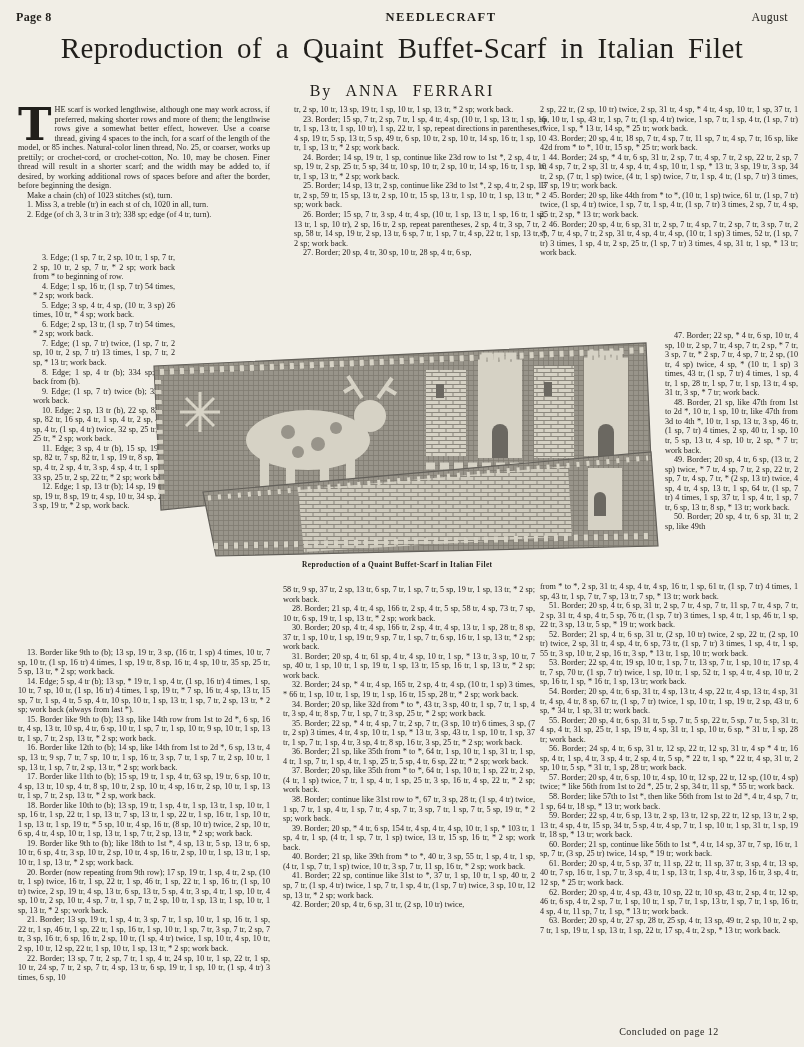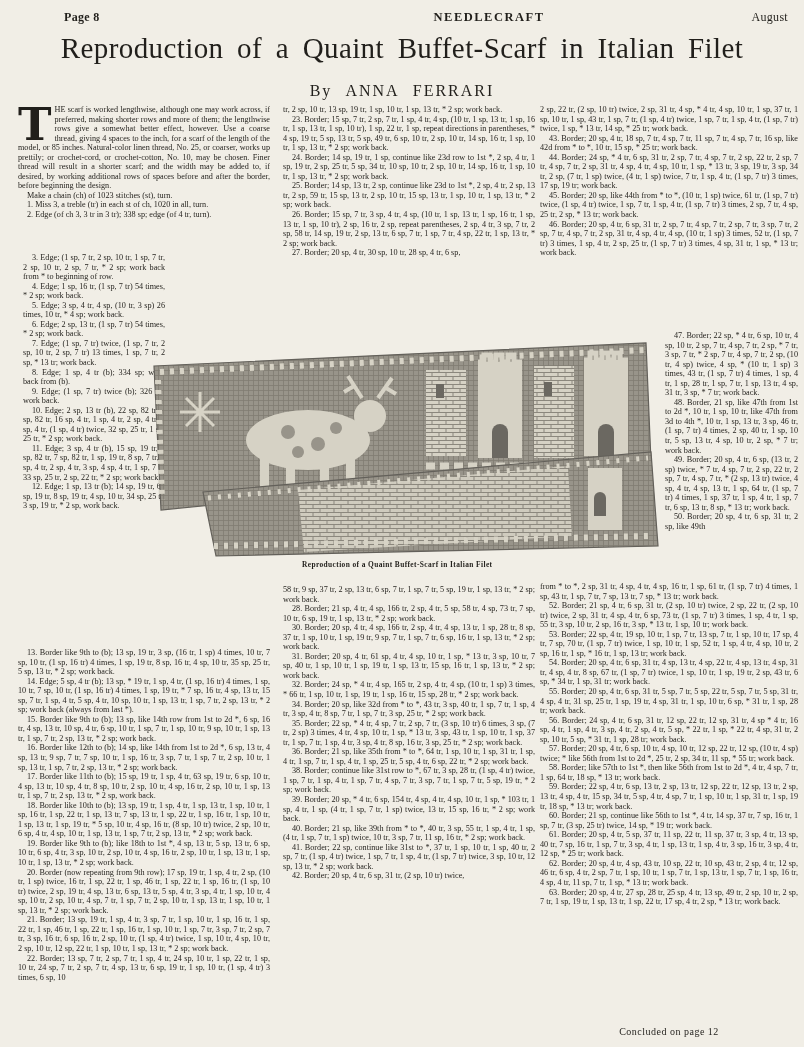--- a/index.html
+++ b/index.html
@@ -1,21 +1,21 @@
 <!DOCTYPE html>
 <html><head>
 <meta charset="utf-8">
 <style>
   html,body{margin:0;padding:0;}
   body{
     width:804px;height:1047px;position:relative;overflow:hidden;
     background:#f1eee6;color:#211f1b;
     font-family:"Liberation Serif", serif;
   }
-  .hdr{position:absolute;font-size:12px;font-weight:bold;letter-spacing:.3px;margin-left:48px;}
+  .hdr{position:absolute;font-size:12px;font-weight:bold;letter-spacing:.3px;}
   #masthead{left:0;width:804px;text-align:center;letter-spacing:1.5px;font-size:12.5px;padding-left:39px;}
   #issue-month{right:16px;text-align:right;font-weight:normal;}
   #page-title{
     position:absolute;top:32px;left:0;width:804px;text-align:center;
     font-size:29px;word-spacing:6px;letter-spacing:.4px;font-weight:normal;
   }
   #byline{
     position:absolute;top:82px;left:0;width:804px;text-align:center;
     font-size:16px;letter-spacing:2px;word-spacing:8px;
   }
@@ -54,21 +54,21 @@
 
 <div class="col" style="left:18px;top:105px;width:252px;height:148px">
   <p class="cont"><span class="dropcap">T</span><span>HE scarf is worked lengthwise, although one may work across, if preferred, making shorter rows and more of them; the lengthwise rows give a somewhat better effect, however. Use a coarse thread, giving 4 spaces to the inch, for a scarf of the length of the model, or 85 inches. Natural-color linen thread, No. 25, or coarser, works up prettily; or crochet-cord, or crochet-cotton, No. 10, may be chosen. Finer thread will result in a shorter scarf; and the width may be added to, if desired, by working additional rows of spaces before and after the border, before beginning the design.</span></p>
   <div>
       <p>Make a chain (ch) of 1023 stitches (st), turn.</p>
       <p>1. Miss 3, a treble (tr) in each st of ch, 1020 in all, turn.</p>
       <p>2. Edge (of ch 3, 3 tr in 3 tr); 338 sp; edge (of 4 tr, turn).</p>
     </div>
 </div>
 
-<div class="col" style="left:23px;top:253px;width:142px;height:374px">
+<div class="col" style="left:33px;top:253px;width:142px;height:374px">
     <p>3. Edge; (1 sp, 7 tr, 2 sp, 10 tr, 1 sp, 7 tr, 2 sp, 10 tr, 2 sp, 7 tr, * 2 sp; work back from * to beginning of row.</p>
     <p>4. Edge; 1 sp, 16 tr, (1 sp, 7 tr) 54 times, * 2 sp; work back.</p>
     <p>5. Edge; 3 sp, 4 tr, 4 sp, (10 tr, 3 sp) 26 times, 10 tr, * 4 sp; work back.</p>
     <p>6. Edge; 2 sp, 13 tr, (1 sp, 7 tr) 54 times, * 2 sp; work back.</p>
     <p>7. Edge; (1 sp, 7 tr) twice, (1 sp, 7 tr, 2 sp, 10 tr, 2 sp, 7 tr) 13 times, 1 sp, 7 tr, 2 sp, * 13 tr; work back.</p>
     <p>8. Edge; 1 sp, 4 tr (b); 334 sp; work back from (b).</p>
     <p>9. Edge; (1 sp, 7 tr) twice (b); 326 sp; work back.</p>
     <p>10. Edge; 2 sp, 13 tr (b), 22 sp, 82 tr, 7 sp, 82 tr, 16 sp, 4 tr, 1 sp, 4 tr, 2 sp, 4 tr, 3 sp, 4 tr, (1 sp, 4 tr) twice, 32 sp, 25 tr, 1 sp, 25 tr, * 2 sp; work back.</p>
     <p>11. Edge; 3 sp, 4 tr (b), 15 sp, 19 tr, 3 sp, 82 tr, 7 sp, 82 tr, 1 sp, 19 tr, 8 sp, 7 tr, 1 sp, 4 tr, 2 sp, 4 tr, 3 sp, 4 sp, 4 tr, 1 sp, 7 tr, 33 sp, 25 tr, 2 sp, 22 tr, * 2 sp; work back.</p>
     <p>12. Edge; 1 sp, 13 tr (b); 14 sp, 19 tr, 65 sp, 19 tr, 8 sp, 19 tr, 4 sp, 10 tr, 34 sp, 25 tr, 3 sp, 19 tr, * 2 sp, work back.</p>
@@ -80,38 +80,39 @@
     <p>15. Border like 9th to (b); 13 sp, like 14th row from 1st to 2d *, 6 sp, 16 tr, 4 sp, 13 tr, 10 sp, 4 tr, 6 sp, 10 tr, 1 sp, 7 tr, 1 sp, 10 tr, 9 sp, 10 tr, 1 sp, 13 tr, 1 sp, 7 tr, 2 sp, 13 tr, * 2 sp; work back.</p>
     <p>16. Border like 12th to (b); 14 sp, like 14th from 1st to 2d *, 6 sp, 13 tr, 4 sp, 13 tr, 9 sp, 7 tr, 7 sp, 10 tr, 1 sp, 16 tr, 3 sp, 7 tr, 1 sp, 7 tr, 2 sp, 10 tr, 1 sp, 13 tr, 1 sp, 7 tr, 2 sp, 13 tr, * 2 sp; work back.</p>
     <p>17. Border like 11th to (b); 15 sp, 19 tr, 1 sp, 4 tr, 63 sp, 19 tr, 6 sp, 10 tr, 4 sp, 13 tr, 10 sp, 4 tr, 8 sp, 10 tr, 2 sp, 10 tr, 4 sp, 16 tr, 2 sp, 10 tr, 1 sp, 13 tr, 1 sp, 7 tr, 2 sp, 13 tr, * 2 sp, work back.</p>
     <p>18. Border like 10th to (b); 13 sp, 19 tr, 1 sp, 4 tr, 1 sp, 13 tr, 1 sp, 10 tr, 1 sp, 16 tr, 1 sp, 22 tr, 1 sp, 13 tr, 7 sp, 13 tr, 1 sp, 22 tr, 1 sp, 16 tr, 1 sp, 10 tr, 1 sp, 13 tr, 1 sp, 19 tr, * 5 sp, 10 tr, 4 sp, 16 tr, (8 sp, 10 tr) twice, 2 sp, 10 tr, 6 sp, 4 tr, 4 sp, 10 tr, 1 sp, 13 tr, 1 sp, 7 tr, 2 sp, 13 tr, * 2 sp; work back.</p>
     <p>19. Border like 9th to (b); like 18th to 1st *, 4 sp, 13 tr, 5 sp, 13 tr, 6 sp, 10 tr, 6 sp, 4 tr, 3 sp, 10 tr, 2 sp, 10 tr, 4 sp, 16 tr, 2 sp, 10 tr, 1 sp, 13 tr, 1 sp, 10 tr, 1 sp, 13 tr, * 2 sp; work back.</p>
     <p>20. Border (now repeating from 9th row); 17 sp, 19 tr, 1 sp, 4 tr, 2 sp, (10 tr, 1 sp) twice, 16 tr, 1 sp, 22 tr, 1 sp, 46 tr, 1 sp, 22 tr, 1 sp, 16 tr, (1 sp, 10 tr) twice, 2 sp, 19 tr, 4 sp, 13 tr, 6 sp, 13 tr, 5 sp, 4 tr, 3 sp, 4 tr, 1 sp, 10 tr, 4 sp, 10 tr, 2 sp, 10 tr, 4 sp, 7 tr, 1 sp, 7 tr, 2 sp, 10 tr, 1 sp, 13 tr, 1 sp, 10 tr, 1 sp, 13 tr, * 2 sp; work back.</p>
     <p>21. Border; 13 sp, 19 tr, 1 sp, 4 tr, 3 sp, 7 tr, 1 sp, 10 tr, 1 sp, 16 tr, 1 sp, 22 tr, 1 sp, 46 tr, 1 sp, 22 tr, 1 sp, 16 tr, 1 sp, 10 tr, 1 sp, 7 tr, 3 sp, 7 tr, 2 sp, 7 tr, 3 sp, 16 tr, 6 sp, 16 tr, 2 sp, 10 tr, (1 sp, 4 tr) twice, 1 sp, 10 tr, 4 sp, 10 tr, 2 sp, 10 tr, 12 sp, 22 tr, 1 sp, 10 tr, 1 sp, 13 tr, * 2 sp; work back.</p>
     <p>22. Border; 13 sp, 7 tr, 2 sp, 7 tr, 1 sp, 4 tr, 24 sp, 10 tr, 1 sp, 22 tr, 1 sp, 10 tr, 24 sp, 7 tr, 2 sp, 7 tr, 4 sp, 13 tr, 6 sp, 19 tr, 1 sp, 10 tr, (1 sp, 4 tr) 3 times, 6 sp, 10</p>
   </div>
 
-<div class="col" style="left:283px;top:105px;width:252px;height:240px">
+<div class="col" style="left:294px;top:105px;width:252px;height:240px">
     <p class="cont">tr, 2 sp, 10 tr, 13 sp, 19 tr, 1 sp, 10 tr, 1 sp, 13 tr, * 2 sp; work back.</p>
     <p>23. Border; 15 sp, 7 tr, 2 sp, 7 tr, 1 sp, 4 tr, 4 sp, (10 tr, 1 sp, 13 tr, 1 sp, 16 tr, 1 sp, 13 tr, 1 sp, 10 tr), 1 sp, 22 tr, 1 sp, repeat directions in parentheses, * 4 sp, 19 tr, 5 sp, 13 tr, 5 sp, 49 tr, 6 sp, 10 tr, 2 sp, 10 tr, 14 sp, 16 tr, 1 sp, 10 tr, 1 sp, 13 tr, * 2 sp; work back.</p>
     <p>24. Border; 14 sp, 19 tr, 1 sp, continue like 23d row to 1st *, 2 sp, 4 tr, 1 sp, 19 tr, 2 sp, 25 tr, 5 sp, 34 tr, 10 sp, 10 tr, 2 sp, 10 tr, 14 sp, 16 tr, 1 sp, 10 tr, 1 sp, 13 tr, * 2 sp; work back.</p>
     <p>25. Border; 14 sp, 13 tr, 2 sp, continue like 23d to 1st *, 2 sp, 4 tr, 2 sp, 13 tr, 2 sp, 59 tr, 15 sp, 13 tr, 2 sp, 10 tr, 15 sp, 13 tr, 1 sp, 10 tr, 1 sp, 13 tr, * 2 sp; work back.</p>
     <p>26. Border; 15 sp, 7 tr, 3 sp, 4 tr, 4 sp, (10 tr, 1 sp, 13 tr, 1 sp, 16 tr, 1 sp, 13 tr, 1 sp, 10 tr), 2 sp, 16 tr, 2 sp, repeat parentheses, 2 sp, 4 tr, 3 sp, 7 tr, 2 sp, 58 tr, 14 sp, 19 tr, 2 sp, 13 tr, 6 sp, 7 tr, 1 sp, 7 tr, 4 sp, 22 tr, 1 sp, 13 tr, * 2 sp; work back.</p>
     <p>27. Border; 20 sp, 4 tr, 30 sp, 10 tr, 28 sp, 4 tr, 6 sp,</p>
   </div>
 
 <div class="col" style="left:283px;top:585px;width:252px;height:457px">
     <p class="cont">58 tr, 9 sp, 37 tr, 2 sp, 13 tr, 6 sp, 7 tr, 1 sp, 7 tr, 5 sp, 19 tr, 1 sp, 13 tr, * 2 sp; work back.</p>
     <p>28. Border; 21 sp, 4 tr, 4 sp, 166 tr, 2 sp, 4 tr, 5 sp, 58 tr, 4 sp, 73 tr, 7 sp, 10 tr, 6 sp, 19 tr, 1 sp, 13 tr, * 2 sp; work back.</p>
     <p>30. Border; 20 sp, 4 tr, 4 sp, 166 tr, 2 sp, 4 tr, 4 sp, 13 tr, 1 sp, 28 tr, 8 sp, 37 tr, 1 sp, 10 tr, 1 sp, 19 tr, 9 sp, 7 tr, 1 sp, 7 tr, 6 sp, 16 tr, 1 sp, 13 tr, * 2 sp; work back.</p>
     <p>31. Border; 20 sp, 4 tr, 61 sp, 4 tr, 4 sp, 10 tr, 1 sp, * 13 tr, 3 sp, 10 tr, 7 sp, 40 tr, 1 sp, 10 tr, 1 sp, 19 tr, 1 sp, 13 tr, 15 sp, 16 tr, 1 sp, 13 tr, * 2 sp; work back.</p>
     <p>32. Border; 24 sp, * 4 tr, 4 sp, 165 tr, 2 sp, 4 tr, 4 sp, (10 tr, 1 sp) 3 times, * 66 tr, 1 sp, 10 tr, 1 sp, 19 tr, 1 sp, 16 tr, 15 sp, 28 tr, * 2 sp; work back.</p>
     <p>34. Border; 20 sp, like 32d from * to *, 43 tr, 3 sp, 40 tr, 1 sp, 7 tr, 1 sp, 4 tr, 3 sp, 4 tr, 8 sp, 7 tr, 1 sp, 7 tr, 3 sp, 25 tr, * 2 sp; work back.</p>
     <p>35. Border; 22 sp, * 4 tr, 4 sp, 7 tr, 2 sp, 7 tr, (3 sp, 10 tr) 6 times, 3 sp, (7 tr, 2 sp) 3 times, 4 tr, 4 sp, 10 tr, 1 sp, * 13 tr, 3 sp, 43 tr, 1 sp, 10 tr, 1 sp, 37 tr, 1 sp, 7 tr, 1 sp, 4 tr, 3 sp, 4 tr, 8 sp, 16 tr, 3 sp, 25 tr, * 2 sp; work back.</p>
     <p>36. Border; 21 sp, like 35th from * to *, 64 tr, 1 sp, 10 tr, 1 sp, 31 tr, 1 sp, 4 tr, 1 sp, 7 tr, 1 sp, 4 tr, 1 sp, 25 tr, 5 sp, 4 tr, 6 sp, 22 tr, * 2 sp; work back.</p>
+    <p>37. Border; 20 sp, like 35th from * to *, 64 tr, 1 sp, 10 tr, 1 sp, 22 tr, 2 sp, (4 tr, 1 sp) twice, 7 tr, 1 sp, 4 tr, 1 sp, 25 tr, 3 sp, 16 tr, 4 sp, 22 tr, * 2 sp; work back.</p>
     <p>38. Border; continue like 31st row to *, 67 tr, 3 sp, 28 tr, (1 sp, 4 tr) twice, 1 sp, 7 tr, 1 sp, 4 tr, 1 sp, 7 tr, 4 sp, 7 tr, 3 sp, 7 tr, 1 sp, 7 tr, 5 sp, 19 tr, * 2 sp; work back.</p>
     <p>39. Border; 20 sp, * 4 tr, 6 sp, 154 tr, 4 sp, 4 tr, 4 sp, 10 tr, 1 sp, * 103 tr, 1 sp, 4 tr, 1 sp, (4 tr, 1 sp, 7 tr, 1 sp) twice, 13 tr, 15 sp, 16 tr, * 2 sp; work back.</p>
     <p>40. Border; 21 sp, like 39th from * to *, 40 tr, 3 sp, 55 tr, 1 sp, 4 tr, 1 sp, (4 tr, 1 sp, 7 tr, 1 sp) twice, 10 tr, 3 sp, 7 tr, 11 sp, 16 tr, * 2 sp; work back.</p>
     <p>41. Border; 22 sp, continue like 31st to *, 37 tr, 1 sp, 10 tr, 1 sp, 40 tr, 2 sp, 7 tr, (1 sp, 4 tr) twice, 1 sp, 7 tr, 1 sp, 4 tr, (1 sp, 7 tr) twice, 3 sp, 10 tr, 12 sp, 13 tr, * 2 sp; work back.</p>
     <p>42. Border; 20 sp, 4 tr, 6 sp, 31 tr, (2 sp, 10 tr) twice,</p>
   </div>
 
 <div class="col" style="left:540px;top:105px;width:258px;height:224px">
     <p class="cont">2 sp, 22 tr, (2 sp, 10 tr) twice, 2 sp, 31 tr, 4 sp, * 4 tr, 4 sp, 10 tr, 1 sp, 37 tr, 1 sp, 10 tr, 1 sp, 43 tr, 1 sp, 7 tr, (1 sp, 4 tr) twice, 1 sp, 7 tr, 1 sp, 4 tr, (1 sp, 7 tr) twice, 1 sp, * 13 tr, 14 sp, * 25 tr; work back.</p>
     <p>43. Border; 20 sp, 4 tr, 18 sp, 7 tr, 4 sp, 7 tr, 11 sp, 7 tr, 4 sp, 7 tr, 16 sp, like 42d from * to *, 10 tr, 15 sp, * 25 tr; work back.</p>
@@ -122,20 +123,21 @@
 
 <div class="col" style="left:665px;top:331px;width:133px;height:248px">
     <p>47. Border; 22 sp, * 4 tr, 6 sp, 10 tr, 4 sp, 10 tr, 2 sp, 7 tr, 4 sp, 7 tr, 2 sp, * 7 tr, 3 sp, 7 tr, * 2 sp, 7 tr, 4 sp, 7 tr, 2 sp, (10 tr, 4 sp) twice, 4 sp, * (10 tr, 1 sp) 3 times, 43 tr, (1 sp, 7 tr) 4 times, 1 sp, 4 tr, 1 sp, 28 tr, 1 sp, 7 tr, 1 sp, 13 tr, 4 sp, 31 tr, 3 sp, * 7 tr; work back.</p>
     <p>48. Border, 21 sp, like 47th from 1st to 2d *, 10 tr, 1 sp, 10 tr, like 47th from 3d to 4th *, 10 tr, 1 sp, 13 tr, 3 sp, 46 tr, (1 sp, 7 tr) 4 times, 2 sp, 40 tr, 1 sp, 10 tr, 5 sp, 13 tr, 4 sp, 10 tr, 2 sp, * 7 tr; work back.</p>
     <p>49. Border; 20 sp, 4 tr, 6 sp, (13 tr, 2 sp) twice, * 7 tr, 4 sp, 7 tr, 2 sp, 22 tr, 2 sp, 7 tr, 4 sp, 7 tr, * (2 sp, 13 tr) twice, 4 sp, 4 tr, 4 sp, 13 tr, 1 sp, 64 tr, (1 sp, 7 tr) 4 times, 1 sp, 37 tr, 1 sp, 4 tr, 1 sp, 7 tr, 6 sp, 13 tr, 8 sp, * 13 tr; work back.</p>
     <p>50. Border; 20 sp, 4 tr, 6 sp, 31 tr, 2 sp, like 49th</p>
   </div>
 
 <div class="col" style="left:540px;top:582px;width:258px;height:442px">
     <p class="cont">from * to *, 2 sp, 31 tr, 4 sp, 4 tr, 4 sp, 16 tr, 1 sp, 61 tr, (1 sp, 7 tr) 4 times, 1 sp, 43 tr, 1 sp, 7 tr, 7 sp, 13 tr, 7 sp, * 13 tr; work back.</p>
+    <p>51. Border; 20 sp, 4 tr, 6 sp, 31 tr, 2 sp, 7 tr, 4 sp, 7 tr, 11 sp, 7 tr, 4 sp, 7 tr, 2 sp, 31 tr, 4 sp, 4 tr, 5 sp, 76 tr, (1 sp, 7 tr) 3 times, 1 sp, 4 tr, 1 sp, 46 tr, 1 sp, 22 tr, 3 sp, 13 tr, 5 sp, * 19 tr; work back.</p>
     <p>52. Border; 21 sp, 4 tr, 6 sp, 31 tr, (2 sp, 10 tr) twice, 2 sp, 22 tr, (2 sp, 10 tr) twice, 2 sp, 31 tr, 4 sp, 4 tr, 6 sp, 73 tr, (1 sp, 7 tr) 3 times, 1 sp, 4 tr, 1 sp, 55 tr, 3 sp, 10 tr, 2 sp, 16 tr, 3 sp, * 13 tr, 1 sp, 10 tr; work back.</p>
     <p>53. Border; 22 sp, 4 tr, 19 sp, 10 tr, 1 sp, 7 tr, 13 sp, 7 tr, 1 sp, 10 tr, 17 sp, 4 tr, 7 sp, 70 tr, (1 sp, 7 tr) twice, 1 sp, 10 tr, 1 sp, 52 tr, 1 sp, 4 tr, 4 sp, 10 tr, 2 sp, 16 tr, 1 sp, * 16 tr, 1 sp, 13 tr; work back.</p>
     <p>54. Border; 20 sp, 4 tr, 6 sp, 31 tr, 4 sp, 13 tr, 4 sp, 22 tr, 4 sp, 13 tr, 4 sp, 31 tr, 4 sp, 4 tr, 8 sp, 67 tr, (1 sp, 7 tr) twice, 1 sp, 10 tr, 1 sp, 19 tr, 2 sp, 43 tr, 6 sp, * 34 tr, 1 sp, 31 tr; work back.</p>
     <p>55. Border; 20 sp, 4 tr, 6 sp, 31 tr, 5 sp, 7 tr, 5 sp, 22 tr, 5 sp, 7 tr, 5 sp, 31 tr, 4 sp, 4 tr, 31 sp, 25 tr, 1 sp, 19 tr, 4 sp, 31 tr, 1 sp, 10 tr, 6 sp, * 31 tr, 1 sp, 28 tr; work back.</p>
     <p>56. Border; 24 sp, 4 tr, 6 sp, 31 tr, 12 sp, 22 tr, 12 sp, 31 tr, 4 sp * 4 tr, 16 sp, 4 tr, 1 sp, 4 tr, 3 sp, 4 tr, 2 sp, 4 tr, 5 sp, * 22 tr, 1 sp, * 22 tr, 4 sp, 31 tr, 2 sp, 10 tr, 5 sp, * 31 tr, 1 sp, 28 tr; work back.</p>
     <p>57. Border; 20 sp, 4 tr, 6 sp, 10 tr, 4 sp, 10 tr, 12 sp, 22 tr, 12 sp, (10 tr, 4 sp) twice; * like 56th from 1st to 2d *, 25 tr, 2 sp, 34 tr, 11 sp, * 55 tr; work back.</p>
     <p>58. Border; like 57th to 1st *, then like 56th from 1st to 2d *, 4 tr, 4 sp, 7 tr, 1 sp, 64 tr, 18 sp, * 13 tr; work back.</p>
     <p>59. Border; 22 sp, 4 tr, 6 sp, 13 tr, 2 sp, 13 tr, 12 sp, 22 tr, 12 sp, 13 tr, 2 sp, 13 tr, 4 sp, 4 tr, 15 sp, 34 tr, 5 sp, 4 tr, 4 sp, 7 tr, 1 sp, 10 tr, 1 sp, 31 tr, 1 sp, 19 tr, 18 sp, * 13 tr; work back.</p>
     <p>60. Border; 21 sp, continue like 56th to 1st *, 4 tr, 14 sp, 37 tr, 7 sp, 16 tr, 1 sp, 7 tr, (3 sp, 25 tr) twice, 14 sp, * 19 tr; work back.</p>
     <p>61. Border; 20 sp, 4 tr, 5 sp, 37 tr, 11 sp, 22 tr, 11 sp, 37 tr, 3 sp, 4 tr, 13 sp, 40 tr, 7 sp, 16 tr, 1 sp, 7 tr, 3 sp, 4 tr, 1 sp, 13 tr, 1 sp, 4 tr, 3 sp, 16 tr, 3 sp, 4 tr, 12 sp, * 25 tr; work back.</p>

